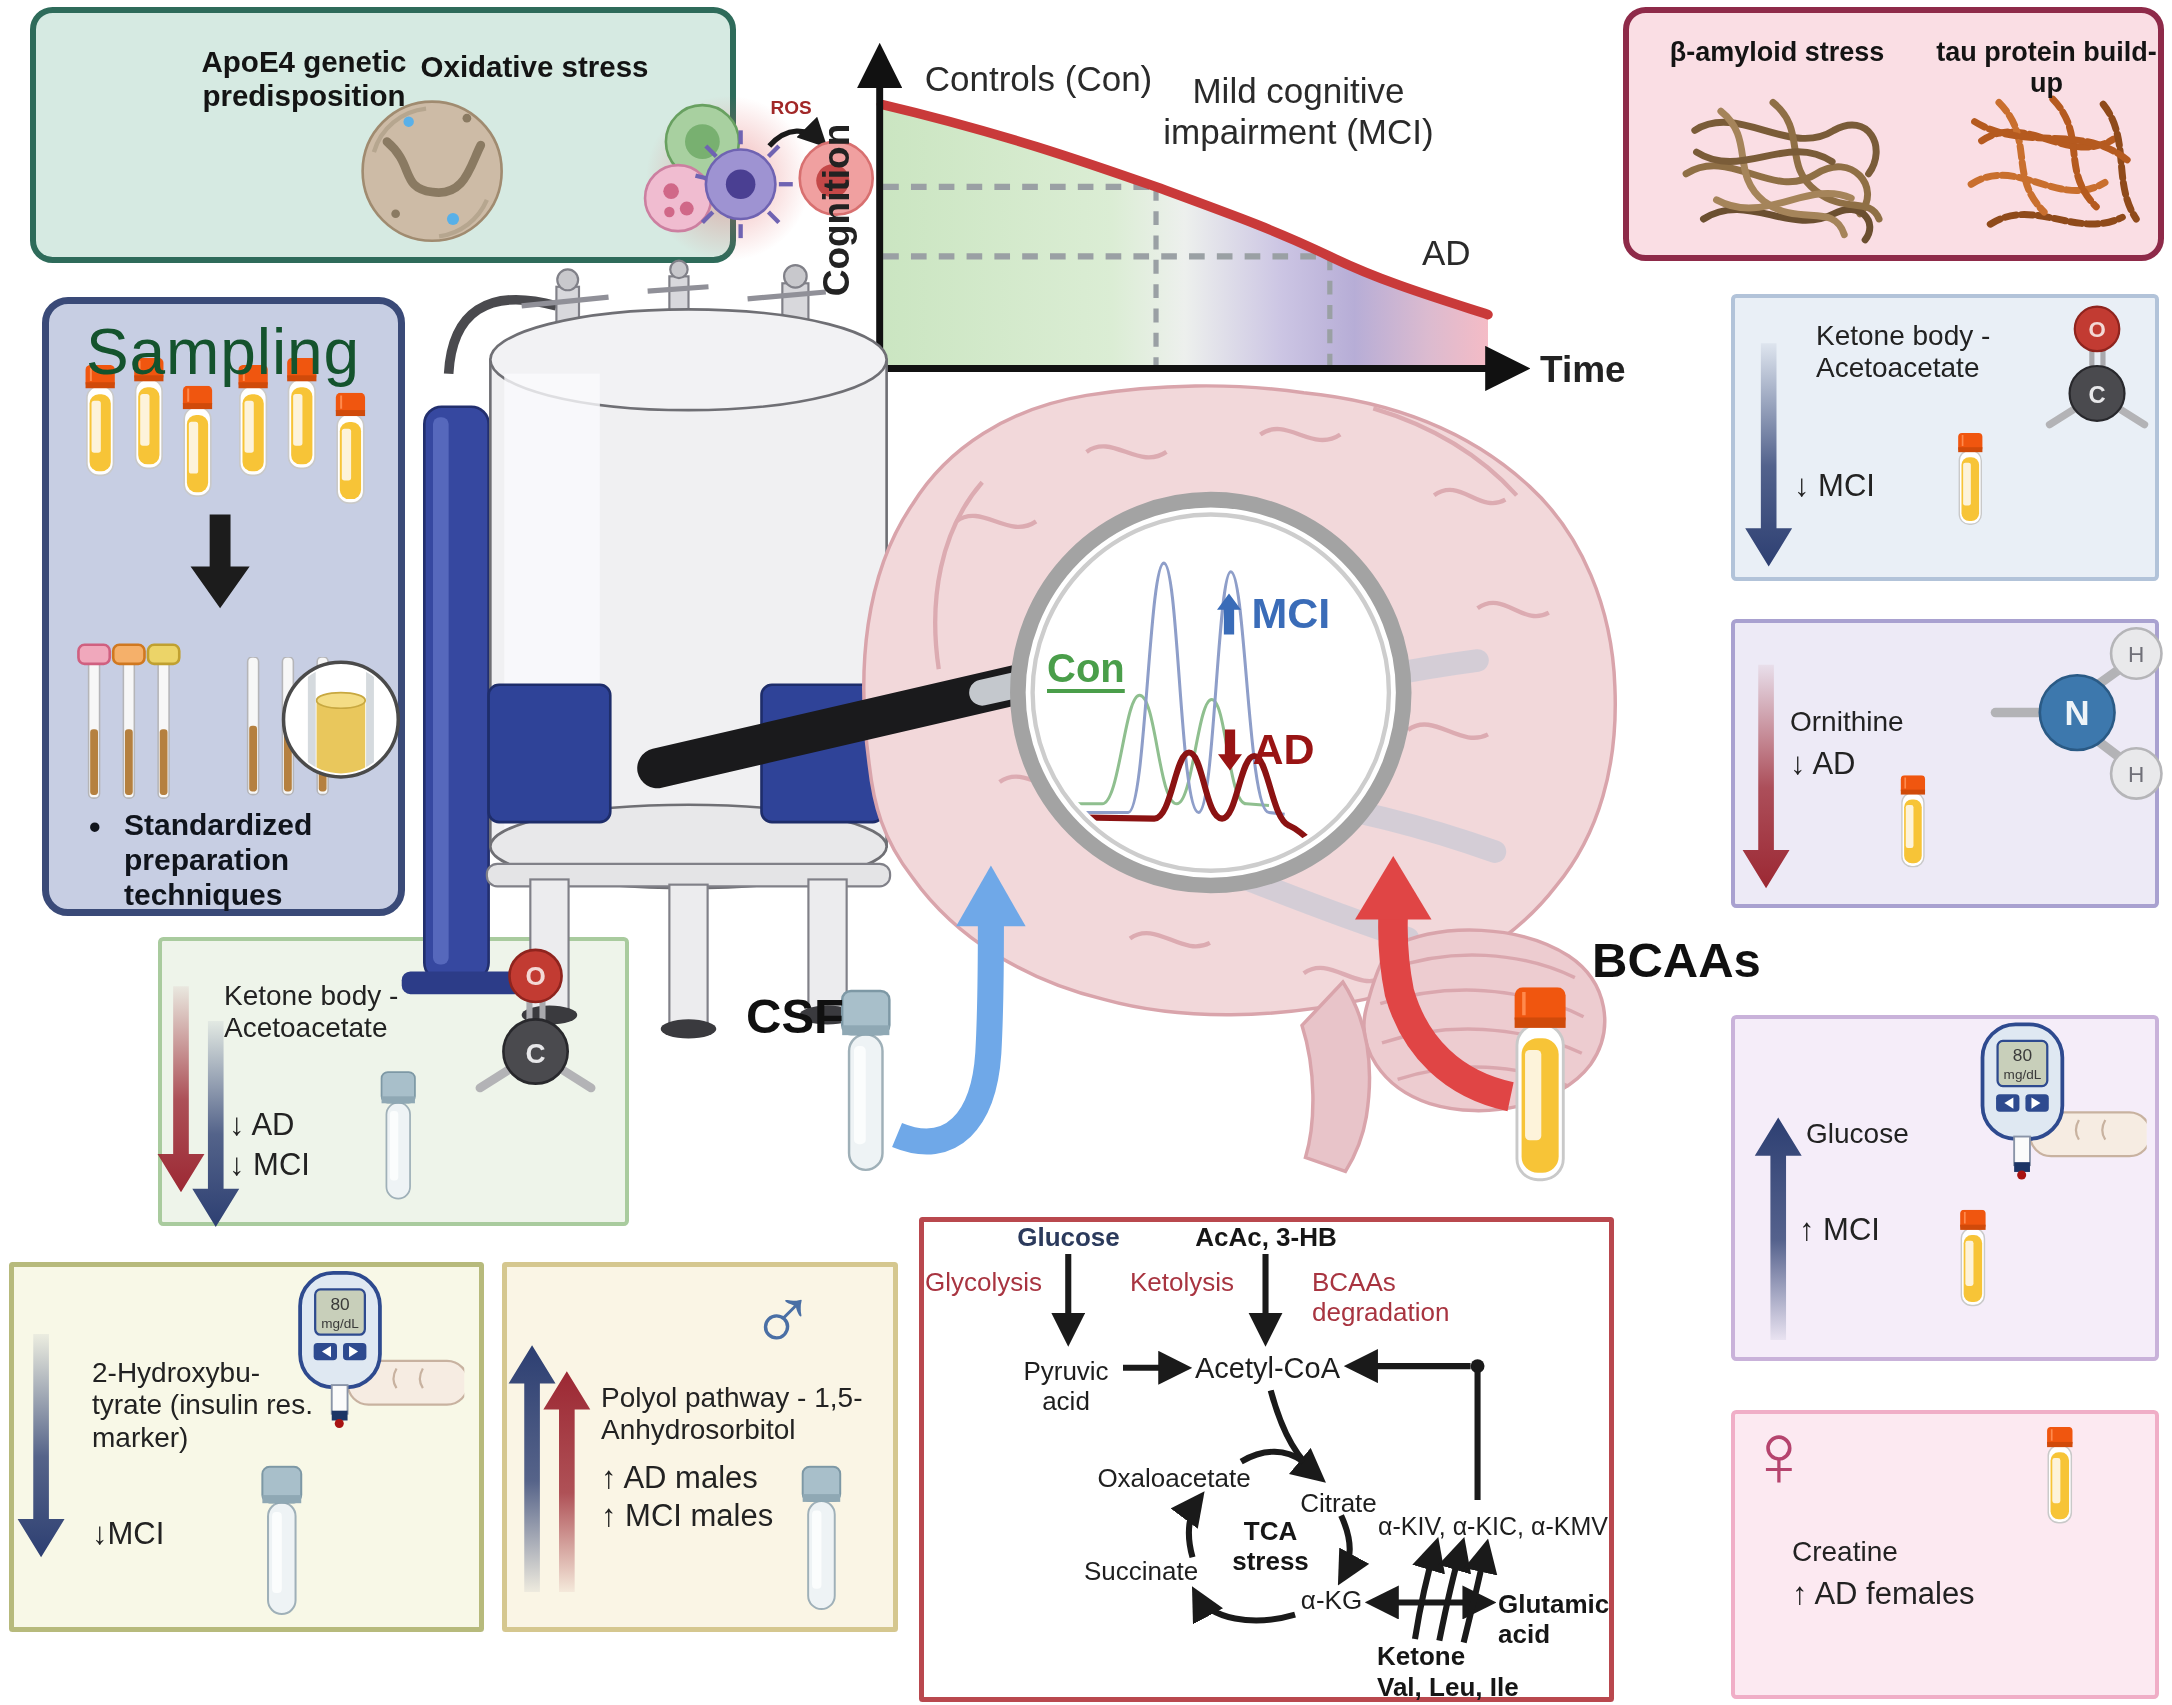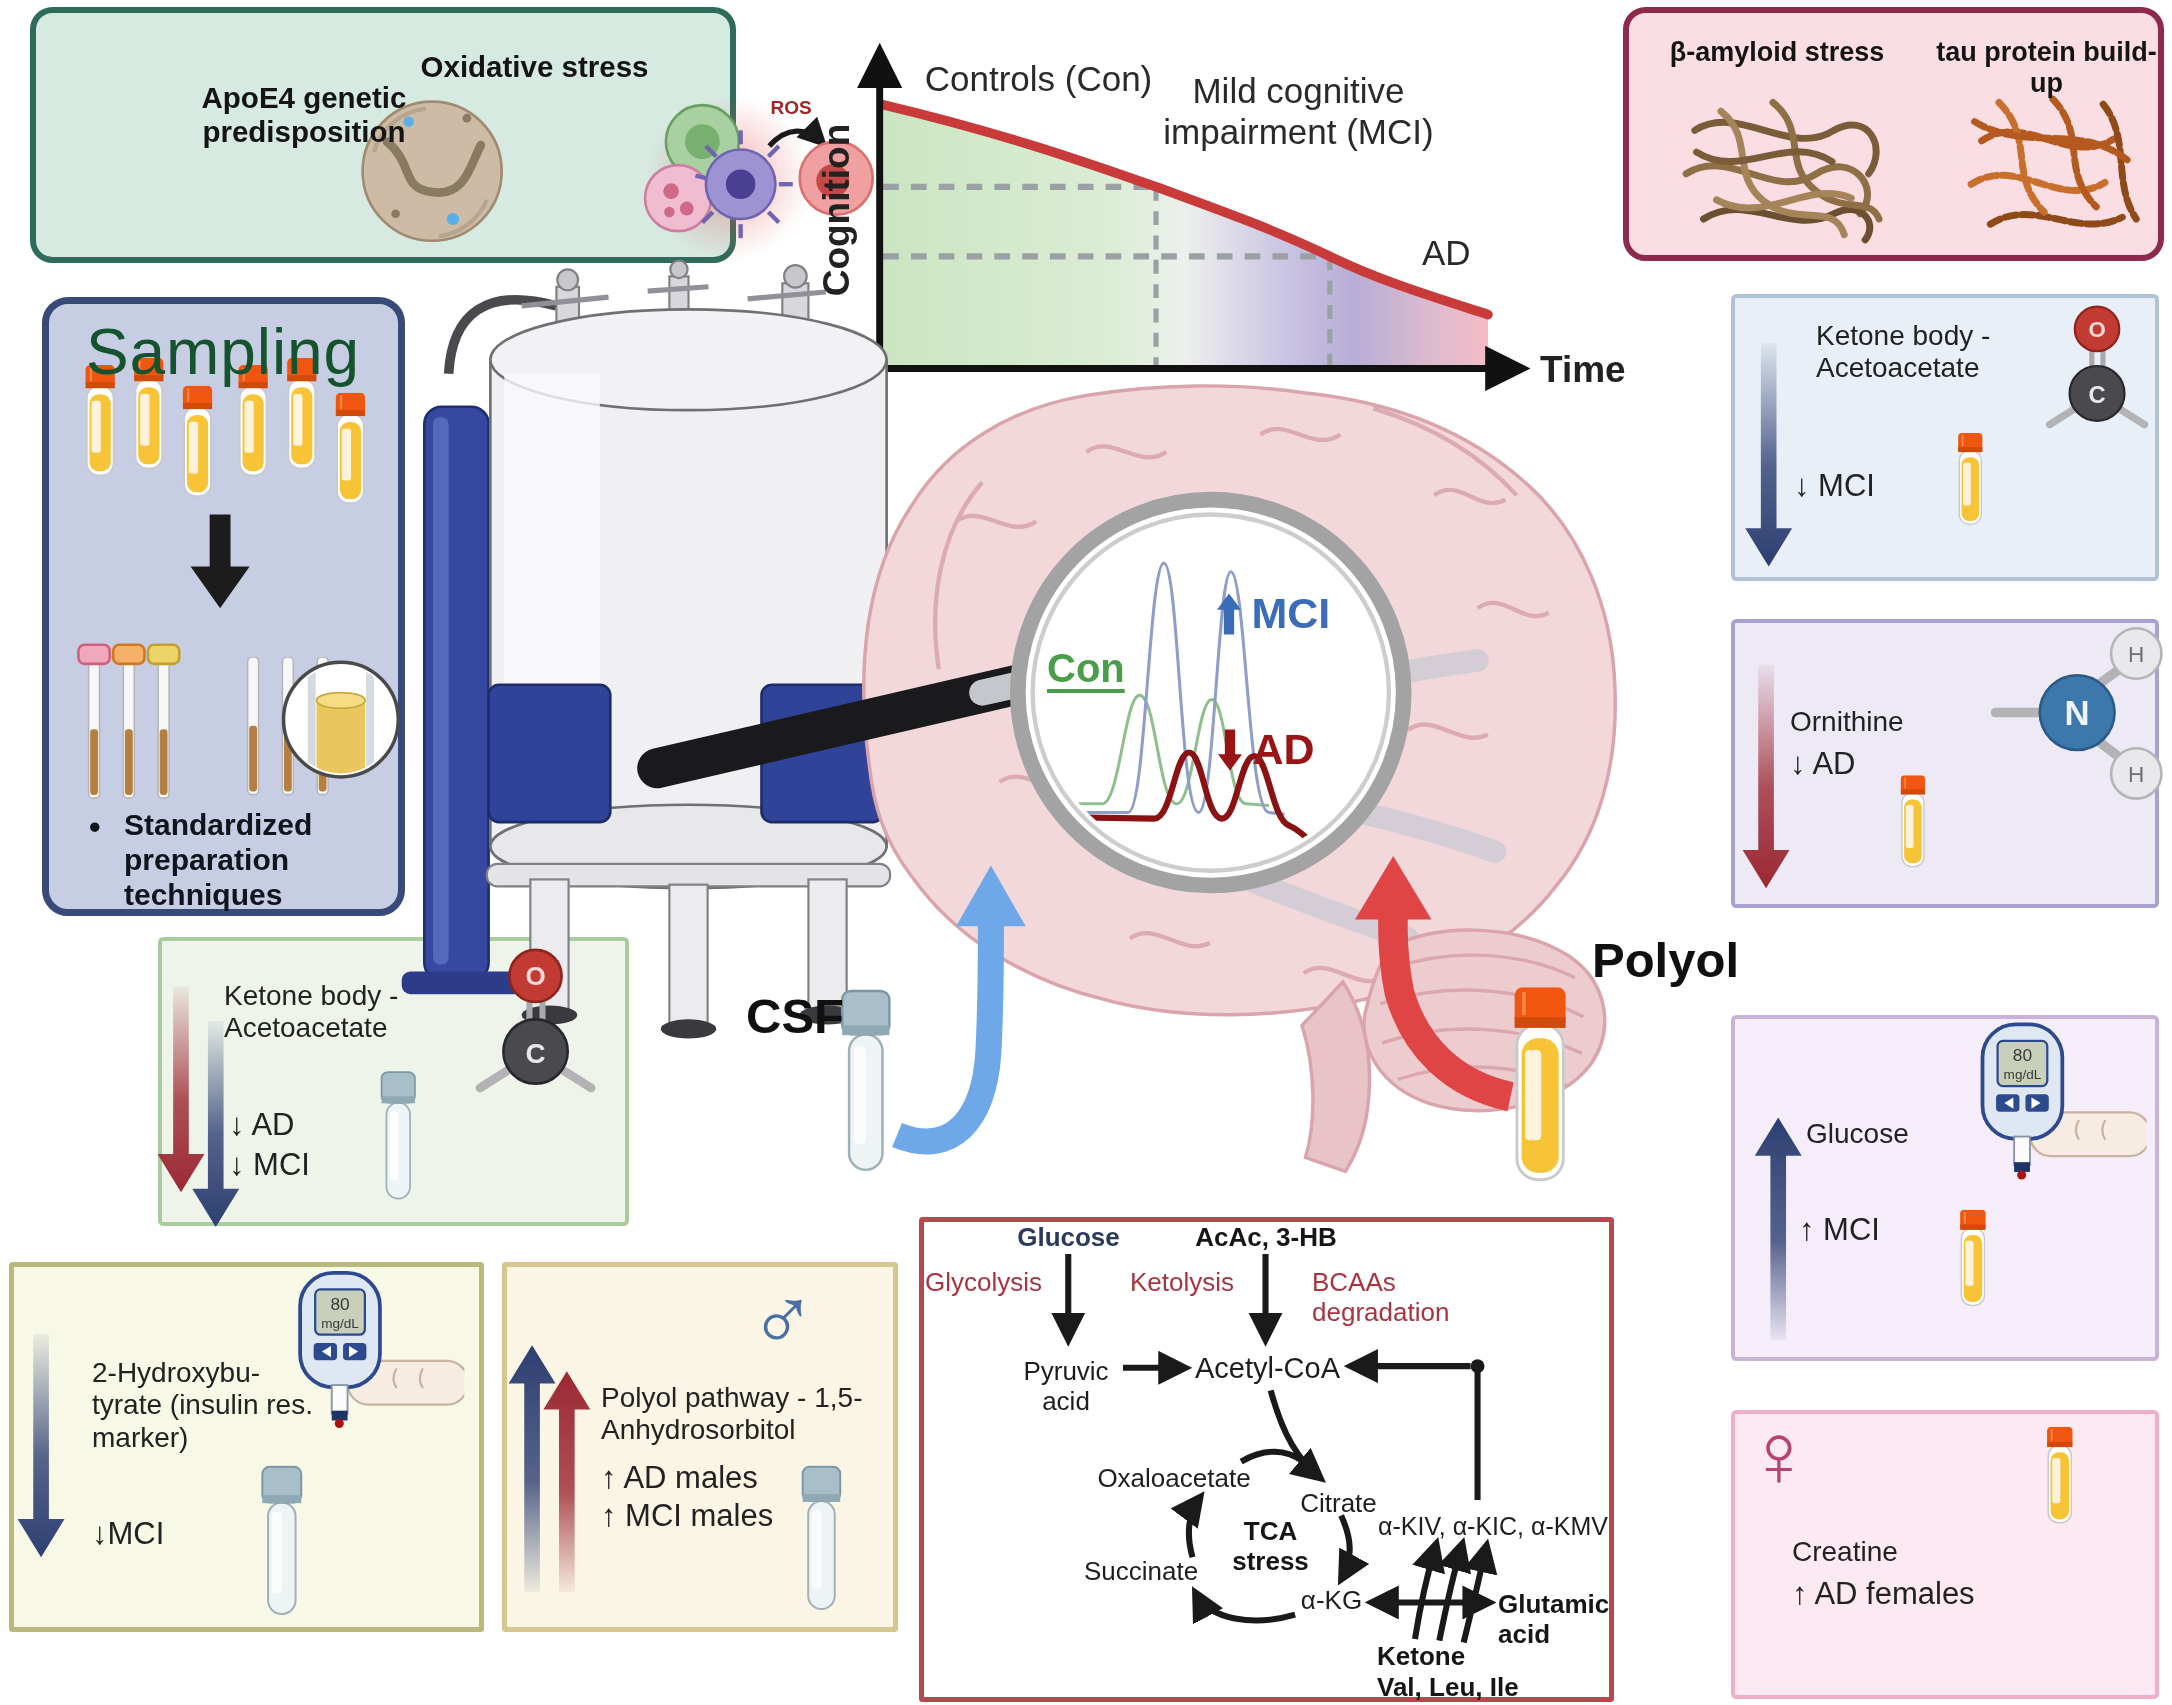--- a/index.html
+++ b/index.html
@@ -384,21 +384,21 @@
   <path d="M1543,1744 C1556,1772 1556,1794 1544,1816" marker-end="url(#ah)"></path>
   <path d="M1490,1858 C1442,1872 1392,1864 1376,1834" marker-end="url(#ah)"></path>
   <path d="M1372,1792 C1364,1764 1368,1740 1380,1724" marker-end="url(#ah)"></path>
   <line x1="1580" y1="1844" x2="1712" y2="1844" marker-start="url(#ah)" marker-end="url(#ah)"></line>
   <path d="M1628,1886 C1634,1848 1642,1812 1652,1778" marker-end="url(#ah)"></path>
   <path d="M1656,1888 C1664,1848 1672,1812 1682,1778" marker-end="url(#ah)"></path>
   <path d="M1684,1890 C1694,1850 1702,1816 1710,1780" marker-end="url(#ah)"></path>
 </g>
 </svg>
 
-<div class="txt h-box ctr" style="left:143px;top:45px;width:322px;margin-top:36px;">ApoE4 genetic predisposition</div>
+<div class="txt h-box ctr" style="left:143px;top:45px;width:322px;">ApoE4 genetic predisposition</div>
 <div class="txt h-box ctr" style="left:387px;top:50px;width:295px;">Oxidative stress</div>
 <div class="txt ros ctr" style="left:756px;top:97px;width:70px;">ROS</div>
 
 <div class="txt axis-lab ctr" style="left:706px;top:189px;width:261px;height:42px;transform:rotate(-90deg);">Cognition</div>
 <div class="txt axis-lab" style="left:1540px;top:349px;width:113px;">Time</div>
 <div class="txt chart-lab ctr" style="left:904px;top:59px;width:269px;">Controls (Con)</div>
 <div class="txt chart-lab ctr" style="left:1116px;top:71px;width:365px;">Mild cognitive impairment (MCI)</div>
 <div class="txt chart-lab" style="left:1422px;top:233px;width:87px;">AD</div>
 
 <div class="txt h-amy ctr" style="left:1651px;top:37px;width:252px;">β-amyloid stress</div>
@@ -415,21 +415,21 @@
   <span class="mag-mci">MCI</span>
 </div>
 <div class="mag-row" style="left:1218px;top:725px;">
   <svg width="24" height="42" viewBox="0 0 28 48">
       <polygon points="14,48 28,29 20,29 20,0 8,0 8,29 0,29" fill="#991414"></polygon>
     </svg>
   <span class="mag-ad">AD</span>
 </div>
 
 <div class="txt spec-lab" style="left:746px;top:988px;width:139px;">CSF</div>
-<div class="txt spec-lab" style="left:1592px;top:932px;width:200px;">Polyol</div>
+<div class="txt spec-lab" style="left:1592px;top:932px;width:200px;">BCAAs</div>
 
 <div class="txt f-name" style="left:1816px;top:320px;width:235px;">Ketone body - Acetoacetate</div>
 <div class="txt f-chg" style="left:1794px;top:468px;width:183px;">↓ MCI</div>
 <div class="txt f-name" style="left:1790px;top:706px;width:217px;">Ornithine</div>
 <div class="txt f-chg" style="left:1790px;top:746px;width:183px;">↓ AD</div>
 <div class="txt f-name" style="left:1806px;top:1118px;width:217px;">Glucose</div>
 <div class="txt f-chg" style="left:1799px;top:1212px;width:183px;">↑ MCI</div>
 <div class="txt gender-f" style="left:1745px;top:1410px;width:96px;">♀</div>
 <div class="txt f-name" style="left:1792px;top:1536px;width:278px;">Creatine</div>
 <div class="txt f-chg" style="left:1792px;top:1576px;width:295px;">↑ AD females</div>

